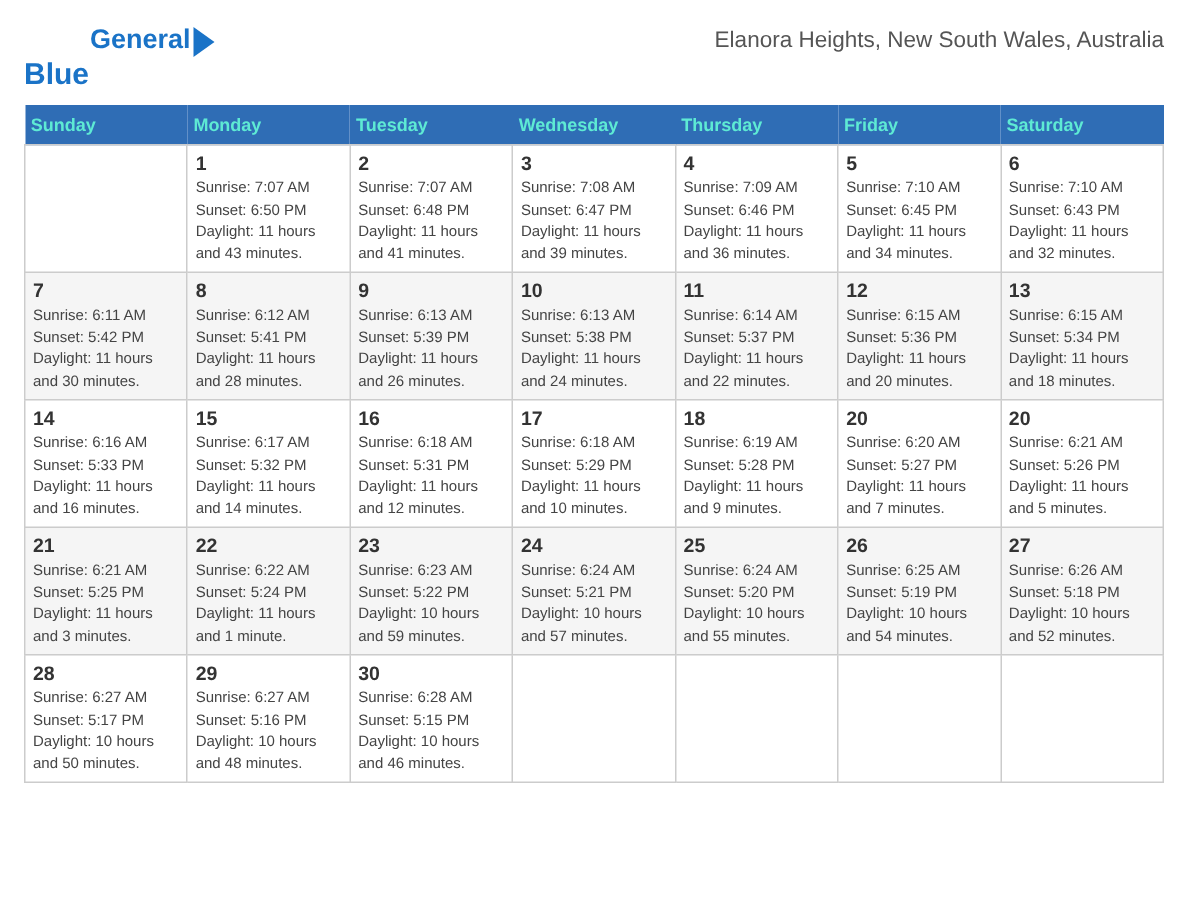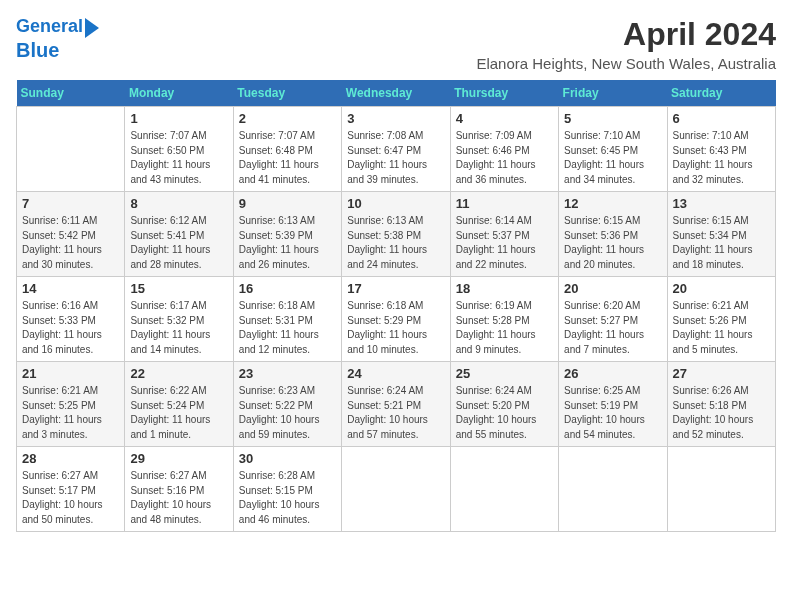--- a/index.html
+++ b/index.html
@@ -91,29 +91,28 @@
     .empty-cell {
       background-color: #f5f5f5;
     }
   </style>
 </head>
 <body>
 
 <div class="header">
   <div class="logo">
     <div>
-      <div style="display:flex;align-items:center;">
+      <div style="display:flex;align-items:center;margin-left:44px;">
         <span class="logo-text"><span>General</span></span>
         <div class="logo-arrow"></div>
       </div>
       <div class="logo-text" style="color:#1a73c7;font-size:20px;margin-left:0;">Blue</div>
     </div>
   </div>
   <div class="title-area">
-    <div class="month-title">April 2024</div>
     <div class="location-title">Elanora Heights, New South Wales, Australia</div>
   </div>
 </div>
 
 <table>
   <thead>
     <tr>
     <th>Sunday</th>
         <th>Monday</th>
         <th>Tuesday</th>

